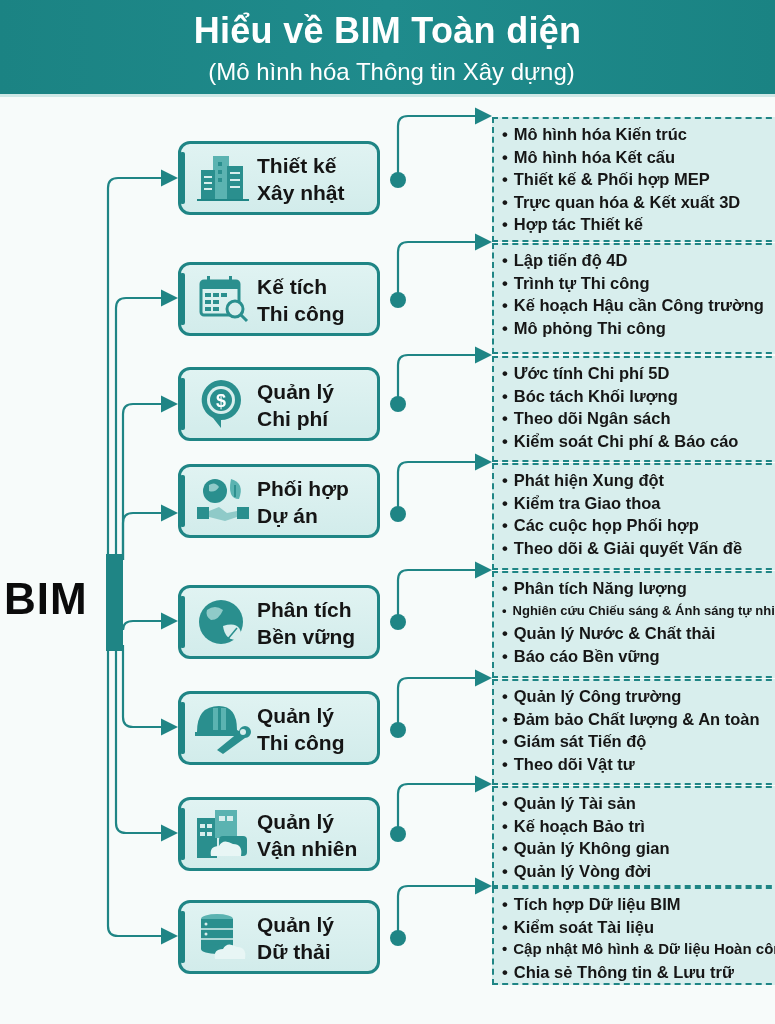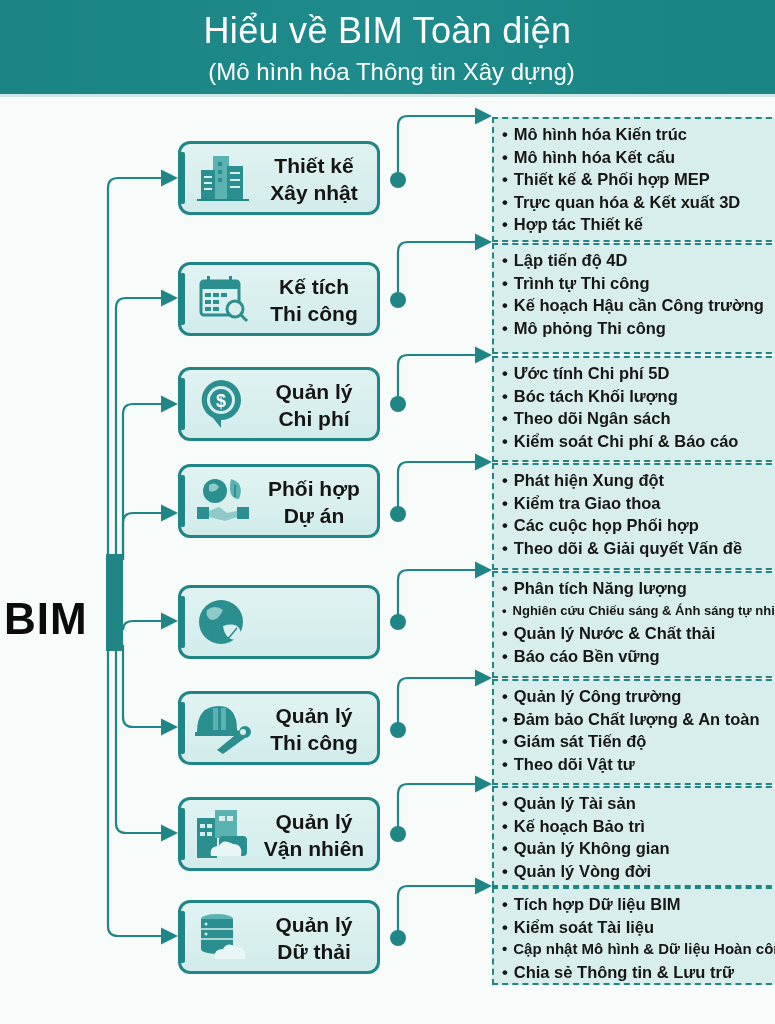--- a/index.html
+++ b/index.html
@@ -10,29 +10,29 @@
     color:#141414;
   }
   .header {
     position:absolute; left:0; top:0; width:775px; height:94px;
     background:linear-gradient(90deg,#1b8383 0%,#1f8b8c 50%,#1a8383 100%);
     border-bottom:3px solid #cfe8e6;
     text-align:center; color:#fff;
   }
   .header .title {
     position:absolute; left:0; right:0; top:10px;
-    font-size:36px; font-weight:normal; letter-spacing:0.3px;
+    font-size:36px; font-weight:bold; letter-spacing:0.3px;
   }
   .header .subtitle {
     position:absolute; left:8px; right:0; top:58px;
     font-size:24px; font-weight:normal;
   }
   .bim-label {
     position:absolute; left:4px; top:574px;
-    font-size:44px; font-weight:bold; color:#0b0b0b; letter-spacing:1px;margin-top:20px;
+    font-size:44px; font-weight:bold; color:#0b0b0b; letter-spacing:1px;
   }
   .spine-bar {
     position:absolute; left:106px; top:554px; width:17px; height:97px;
     background:#1f8585;
   }
   svg.connectors { position:absolute; left:0; top:0; }
   .cat-box {
     position:absolute; left:178px; width:202px; height:74px;
     border:3px solid #1f8585; border-radius:12px;
     background:linear-gradient(180deg,#e0f3f2 0%,#d2eceb 100%);
@@ -40,21 +40,21 @@
   }
   .cat-box::before {
     content:""; position:absolute; left:-1px; top:8px; bottom:8px; width:5px;
     background:#1f8585; border-radius:2px;
   }
   .cat-icon {
     position:absolute; left:12px; top:8px; width:60px; height:52px;
   }
   .cat-label {
     position:absolute; left:76px; right:6px; top:8px;
-    text-align:center; font-size:21px; line-height:27px; font-weight:bold; color:#151515;
+    text-align:left; font-size:21px; line-height:27px; font-weight:bold; color:#151515;
   }
   .detail-panel {
     position:absolute; left:492px; width:290px;
     border:2px dashed #1f8585; border-right:none;
     background:#d8eeed;
     box-sizing:border-box; padding:4px 0 0 8px;
   }
   .detail-panel ul { list-style:none; margin:0; padding:0; }
   .detail-panel li {
     font-size:16.5px; line-height:22.5px; font-weight:bold; color:#161616;
@@ -192,20 +192,24 @@
   </div>
 </div>
 
 <div class="cat-box" style="top:585px">
   <svg class="cat-icon" viewBox="0 0 60 52">
     <circle cx="28" cy="26" r="22" fill="#2a8f8e"></circle>
     <path d="M14,14 Q22,8 30,14 Q26,24 18,24 Q12,20 14,14z" fill="#8fcac8"></path>
     <path d="M30,30 Q50,24 48,44 Q32,46 30,30z" fill="#d8eeed"></path>
     <line x1="34" y1="44" x2="44" y2="32" stroke="#2a8f8e" stroke-width="1.5"></line>
   </svg>
+  <div class="cat-label">
+    <div>Phân tích</div>
+      <div>Bền vững</div>
+  </div>
 </div>
 
 <div class="cat-box" style="top:691px">
   <svg class="cat-icon" viewBox="0 0 60 52">
     <path d="M4,30 Q4,4 26,4 Q44,4 44,28 L48,30 L48,34 L2,34 L2,30z" fill="#2a8f8e"></path>
     <rect x="20" y="6" width="5" height="22" fill="#5bb3b1"></rect>
       <rect x="28" y="6" width="5" height="22" fill="#5bb3b1"></rect>
     <path d="M24,48 L46,30 A6,6 0 1,1 52,36 L30,52z" fill="#2a8f8e"></path>
     <circle cx="50" cy="30" r="3" fill="#d8eeed"></circle>
   </svg>

